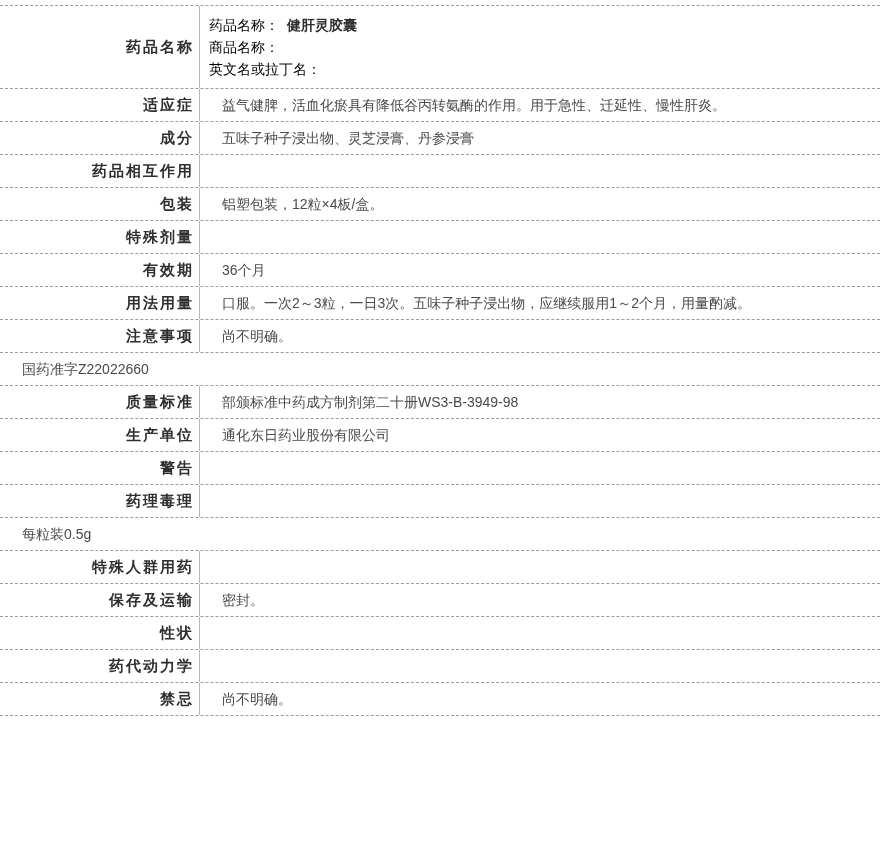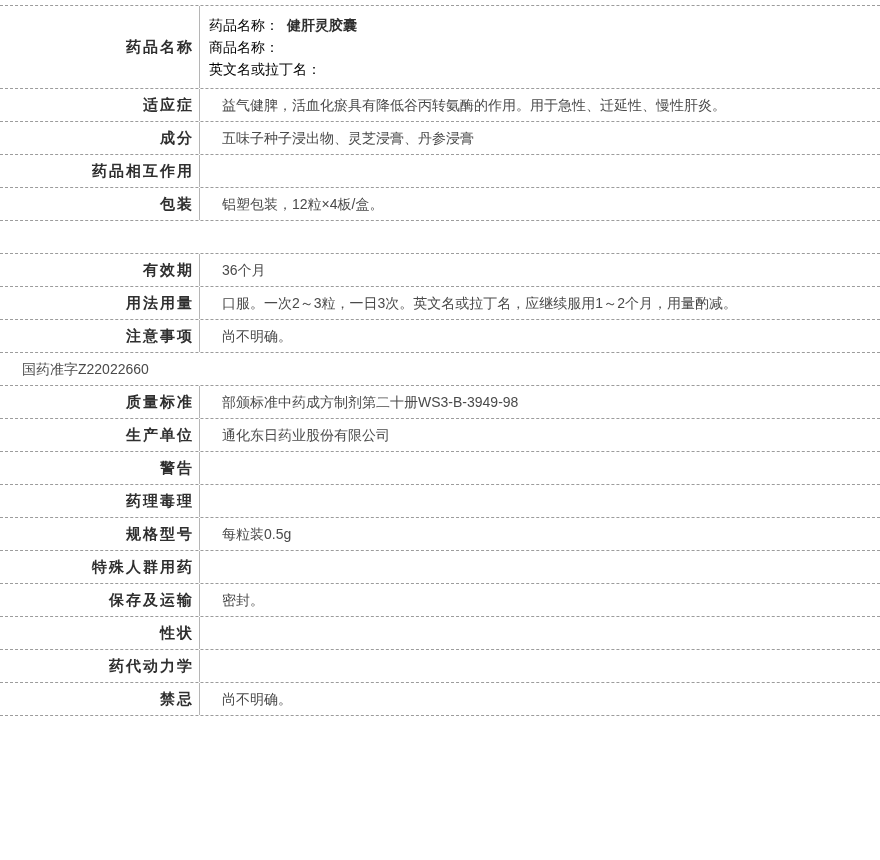--- a/index.html
+++ b/index.html
@@ -95,31 +95,32 @@
     <div class="label-cell">药品相互作用</div>
     <div class="value-cell"></div>
   </div>
 
   <div class="row">
     <div class="label-cell">包装</div>
     <div class="value-cell">铝塑包装，12粒×4板/盒。</div>
   </div>
 
   <div class="row">
+    <div class="label-cell">特殊剂量</div>
     <div class="value-cell"></div>
   </div>
 
   <div class="row">
     <div class="label-cell">有效期</div>
     <div class="value-cell">36个月</div>
   </div>
 
   <div class="row">
     <div class="label-cell">用法用量</div>
-    <div class="value-cell">口服。一次2～3粒，一日3次。英文名或拉丁名，应继续服用1～2个月，用量酌减。</div>
+    <div class="value-cell">口服。一次2～3粒，一日3次。五味子种子浸出物，应继续服用1～2个月，用量酌减。</div>
   </div>
 
   <div class="row">
     <div class="label-cell">注意事项</div>
     <div class="value-cell">尚不明确。</div>
   </div>
 
   <div class="row">
     <div class="value-cell">国药准字Z22022660</div>
   </div>
@@ -138,21 +139,20 @@
     <div class="label-cell">警告</div>
     <div class="value-cell"></div>
   </div>
 
   <div class="row">
     <div class="label-cell">药理毒理</div>
     <div class="value-cell"></div>
   </div>
 
   <div class="row">
-    <div class="label-cell">规格型号</div>
     <div class="value-cell">每粒装0.5g</div>
   </div>
 
   <div class="row">
     <div class="label-cell">特殊人群用药</div>
     <div class="value-cell"></div>
   </div>
 
   <div class="row">
     <div class="label-cell">保存及运输</div>

